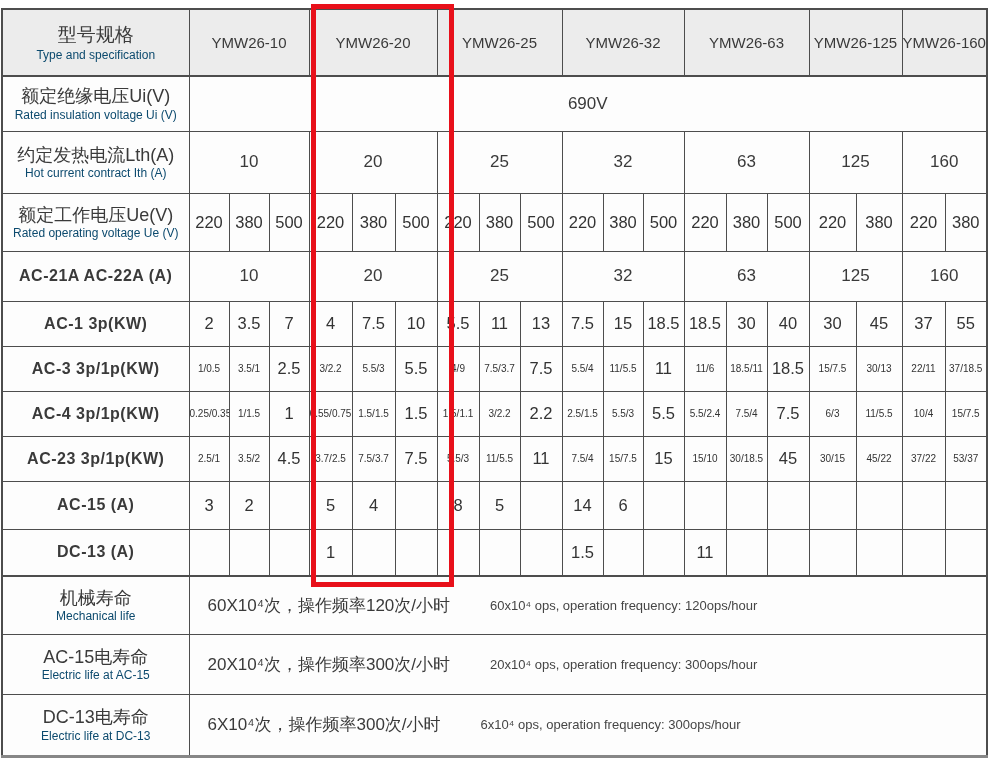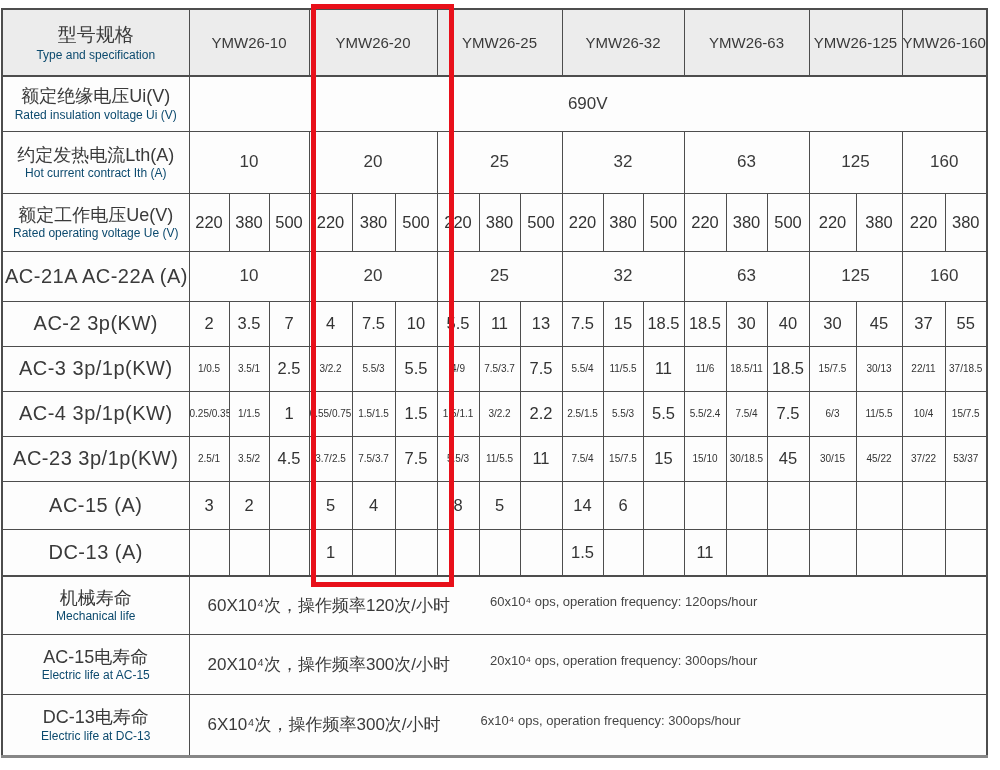--- a/index.html
+++ b/index.html
@@ -22,29 +22,29 @@
     padding:0;overflow:hidden;white-space:nowrap;
     background:var(--cellbg);
     font-weight:normal;
   }
   tr.r-header th, tr.r-header td{background:var(--hdrbg);border-bottom:2px solid var(--grid);}
   tr.r-mech th, tr.r-mech td{border-top:2px solid var(--grid);}
   th.rowlabel{padding:2px 2px;}
   .cn{display:block;font-size:18px;line-height:1.25;}
   .en{display:block;font-size:12px;line-height:1.2;color:#0c4a6e;}
   .cn-title{display:block;font-size:19px;line-height:1.3;}
-  .plain-label{font-size:20px;letter-spacing:.5px;}
+  .plain-label{font-size:16px;letter-spacing:.5px;font-weight:bold;}
   .model-name{font-size:15px;}
   td.val{color:#333;}
   .sz-l{font-size:16.5px;}
   .sz-m{font-size:10px;}
   .sz-s{font-size:10px;}
   td.span-cell{font-size:17px;}
   td.life-cell{text-align:left;}
-  .life-wrap{display:flex;padding-left:18px;gap:40px;}
+  .life-wrap{display:flex;align-items:center;padding-left:18px;gap:40px;}
   .life-cn{font-size:17px;}
   .life-en{font-size:13px;color:#454545;}
   .hl-box{
     position:absolute;left:311px;top:4px;width:133px;height:573px;
     border:5px solid var(--red);pointer-events:none;z-index:5;background:transparent;
   }
   
   tr.r-header{height:67px;} tr.r-ui{height:55px;} tr.r-ith{height:62px;}
   tr.r-ue{height:58px;} tr.r-ac21{height:50px;} tr.r-ac2{height:45px;}
   tr.r-ac3{height:45px;} tr.r-ac4{height:45px;} tr.r-ac23{height:45px;}
@@ -149,21 +149,21 @@
         <td colspan="3" class="span-cell">20</td>
         <td colspan="3" class="span-cell">25</td>
         <td colspan="3" class="span-cell">32</td>
         <td colspan="3" class="span-cell">63</td>
         <td colspan="2" class="span-cell">125</td>
         <td colspan="2" class="span-cell">160</td>
       </tr>
 
   <tr class="r-ac2">
     <th class="rowlabel">
-      <span class="plain-label">AC-2 3p(KW)</span>
+      <span class="plain-label">AC-1 3p(KW)</span>
     </th>
   <td class="val sz-l">2</td>
         <td class="val sz-l">3.5</td>
         <td class="val sz-l">7</td>
         <td class="val sz-l">4</td>
         <td class="val sz-l">7.5</td>
         <td class="val sz-l">10</td>
         <td class="val sz-l">5.5</td>
         <td class="val sz-l">11</td>
         <td class="val sz-l">13</td>

